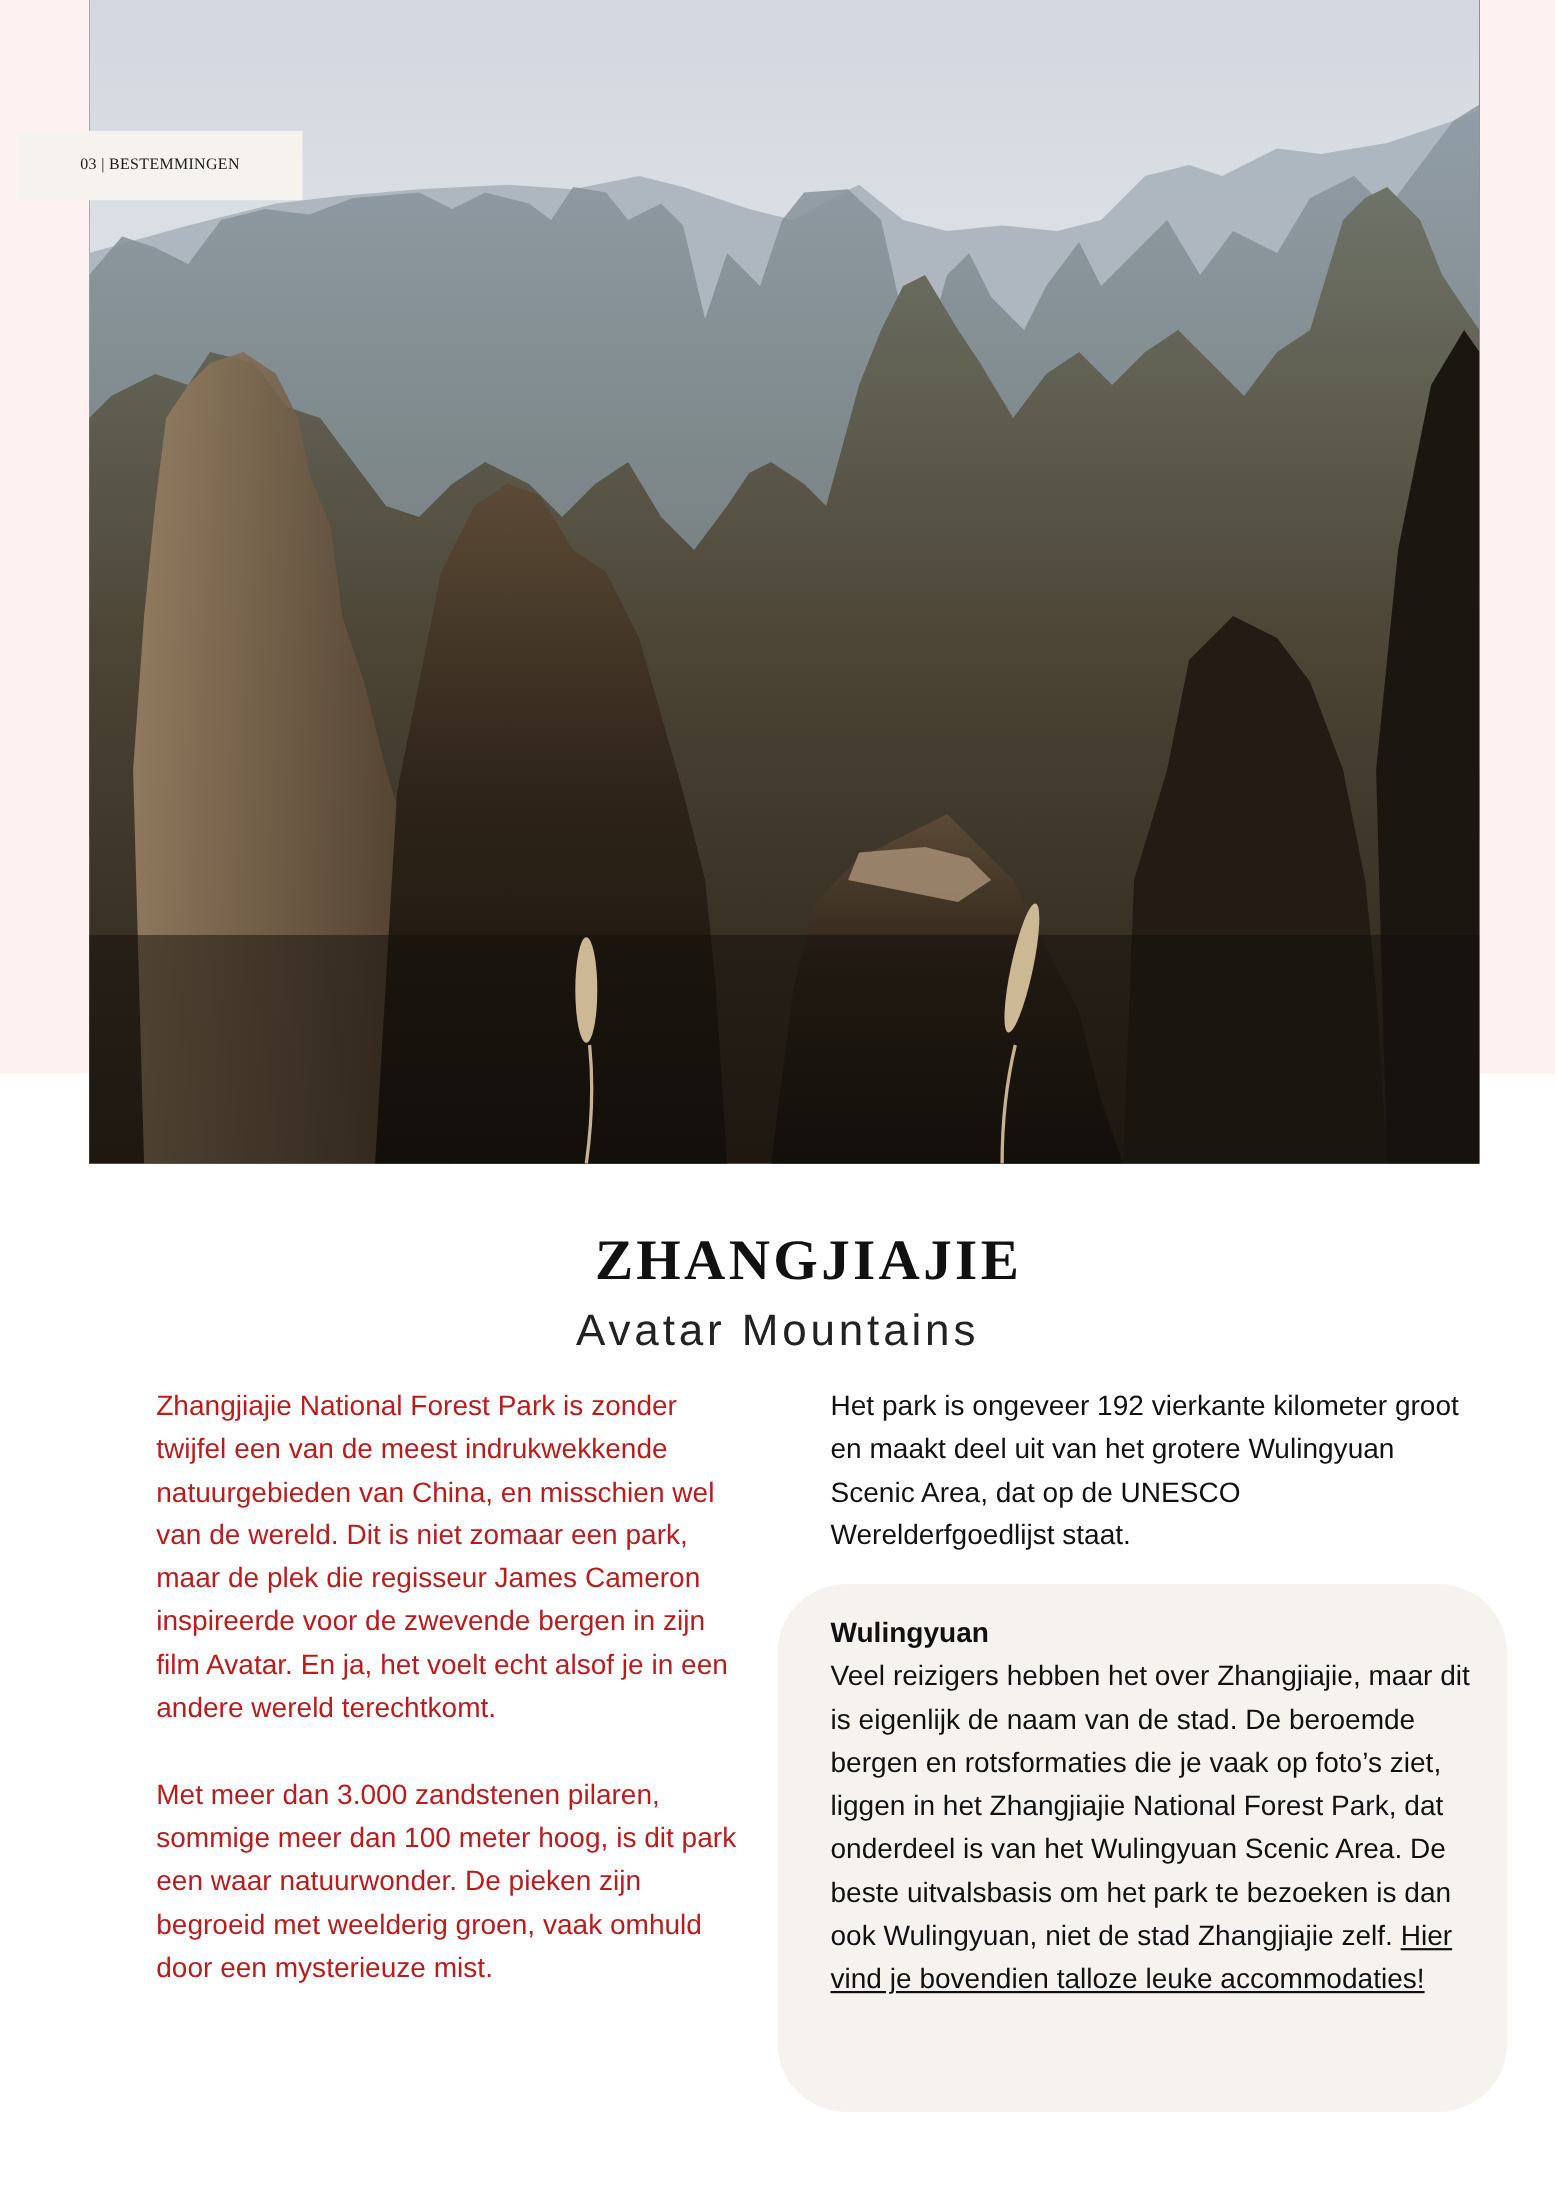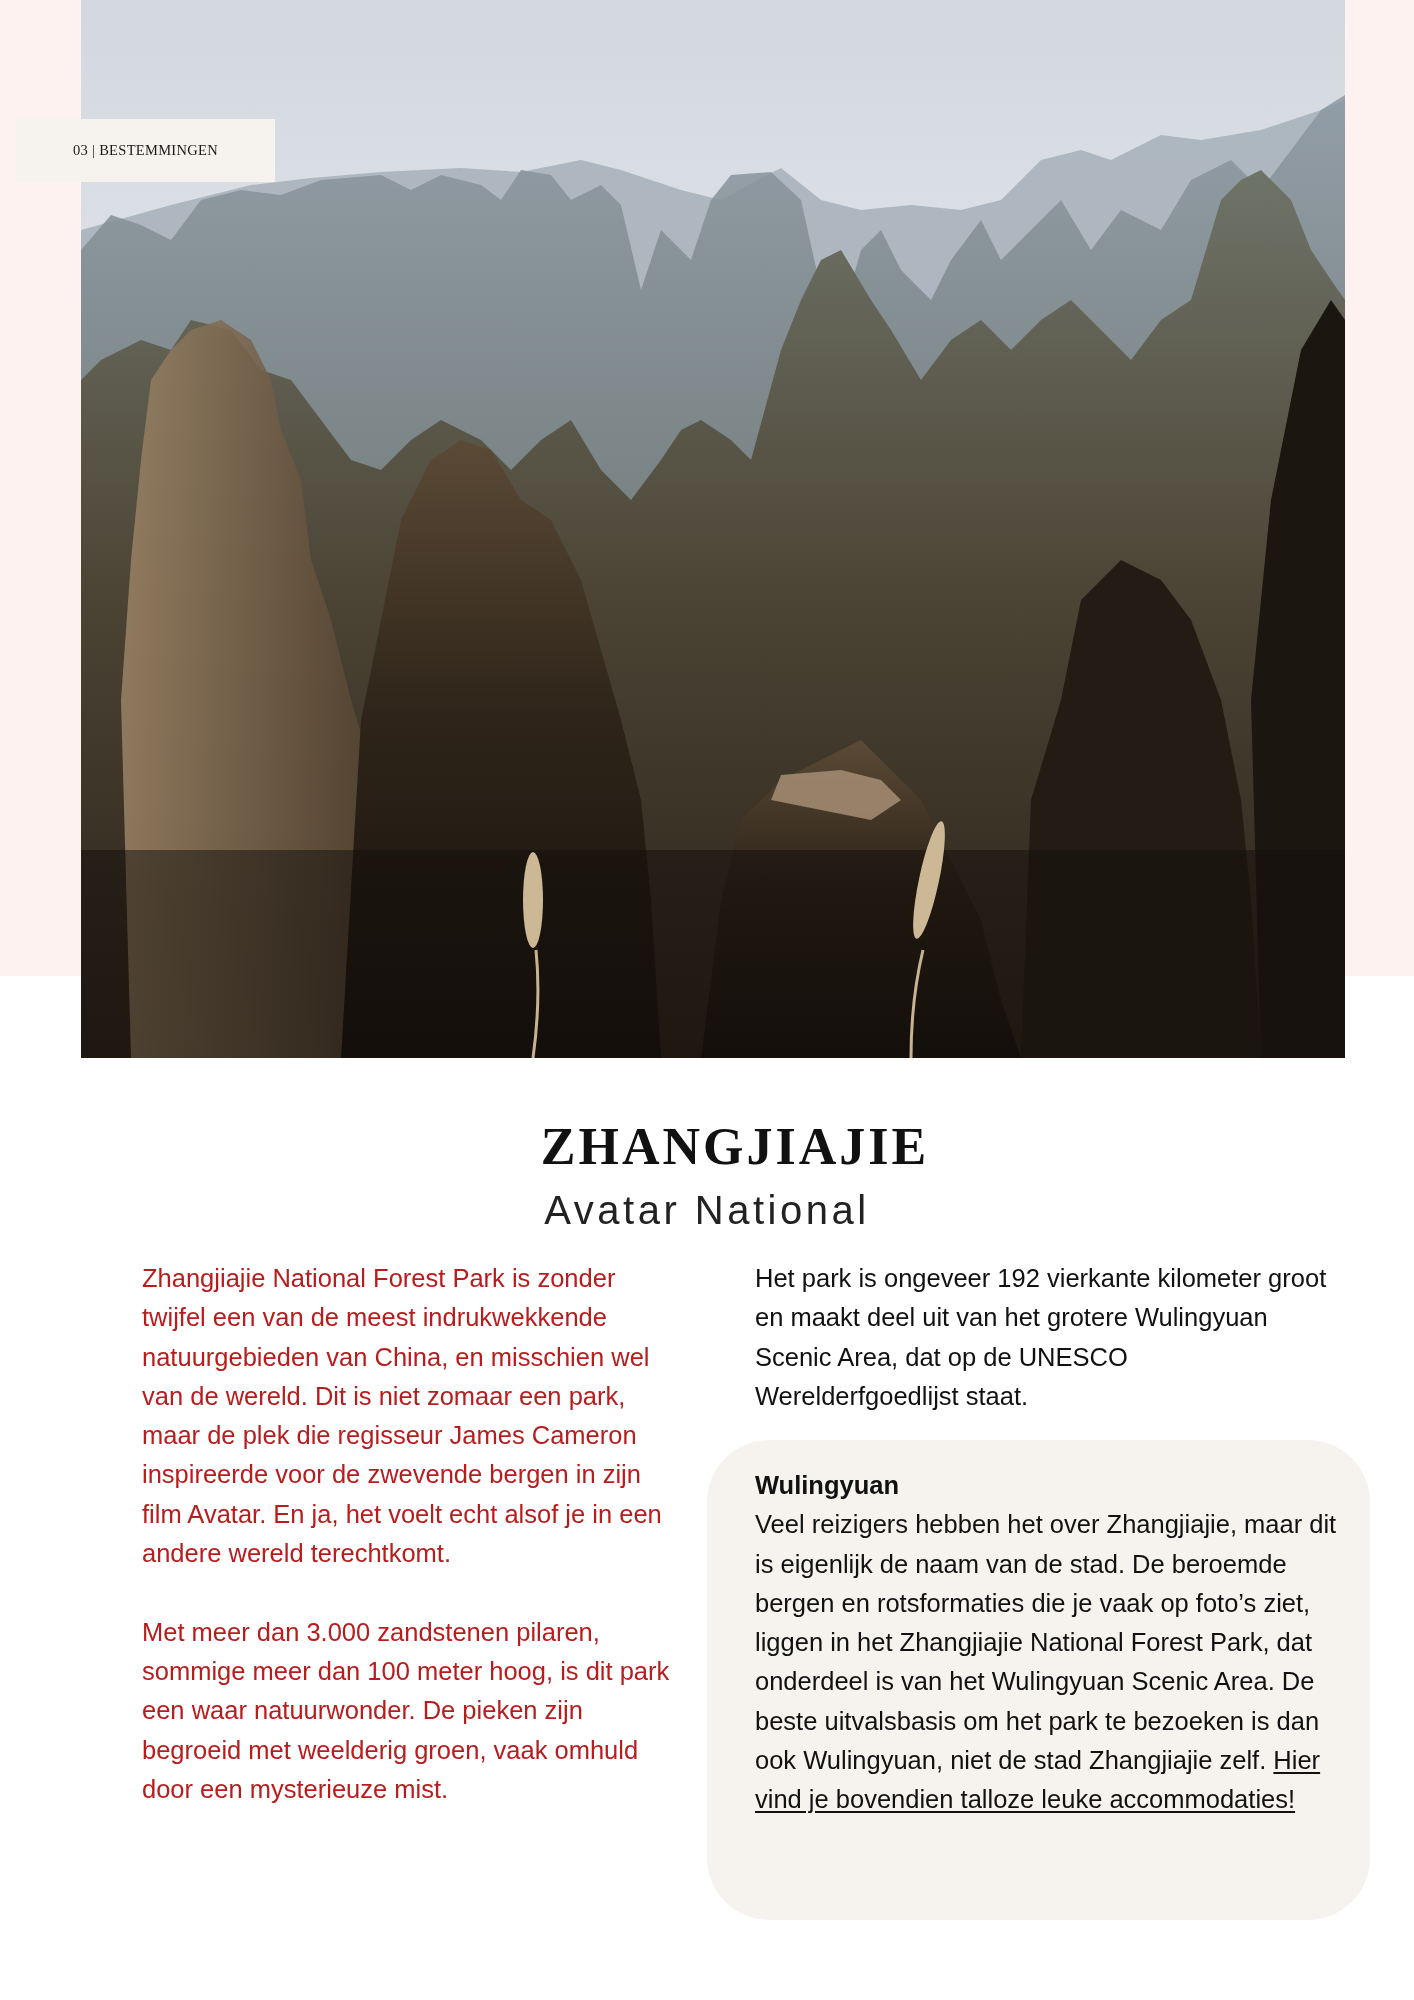--- a/index.html
+++ b/index.html
@@ -156,21 +156,21 @@
     <path d="M455 950 Q460 1000 452 1058" stroke="#c8b391" stroke-width="3" fill="none"></path>
     <ellipse cx="452" cy="900" rx="10" ry="48" fill="#cdb896"></ellipse>
     <path d="M842 950 Q830 1000 830 1058" stroke="#c8b391" stroke-width="3" fill="none"></path>
     <ellipse cx="848" cy="880" rx="10" ry="60" fill="#cdb896" transform="rotate(12 848 880)"></ellipse>
   </svg>
 </div>
 
 <div class="section-label">03 | BESTEMMINGEN</div>
 
 <h1 class="title">ZHANGJIAJIE</h1>
-<div class="subtitle">Avatar National</div>
+<div class="subtitle">Avatar Mountains</div>
 
 <div class="col-left">
   <p>Zhangjiajie National Forest Park is zonder twijfel een van de meest indrukwekkende natuurgebieden van China, en misschien wel van de wereld. Dit is niet zomaar een park, maar de plek die regisseur James Cameron inspireerde voor de zwevende bergen in zijn film Avatar. En ja, het voelt echt alsof je in een andere wereld terechtkomt.</p>
   <p>Met meer dan 3.000 zandstenen pilaren, sommige meer dan 100 meter hoog, is dit park een waar natuurwonder. De pieken zijn begroeid met weelderig groen, vaak omhuld door een mysterieuze mist.</p>
 </div>
 
 <div class="col-right">
   <p>Het park is ongeveer 192 vierkante kilometer groot en maakt deel uit van het grotere Wulingyuan Scenic Area, dat op de UNESCO Werelderfgoedlijst staat.</p>
 </div>
 

